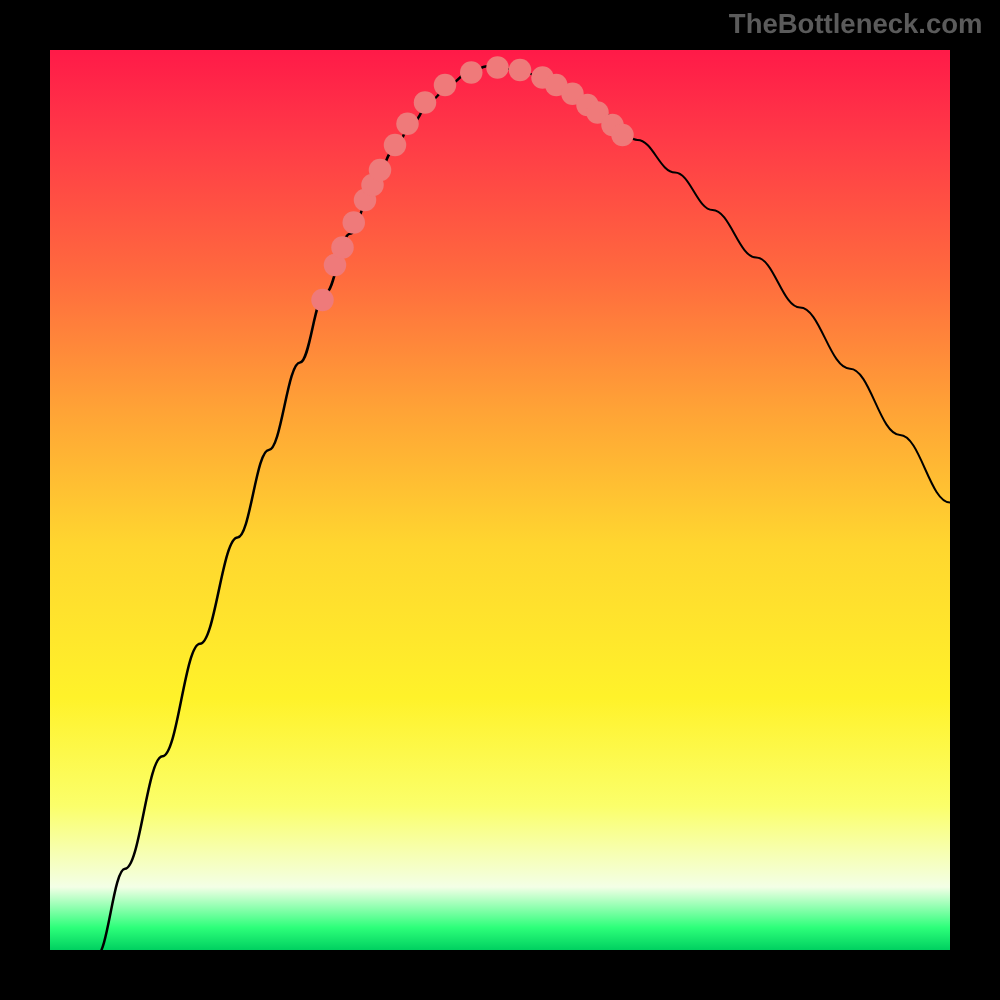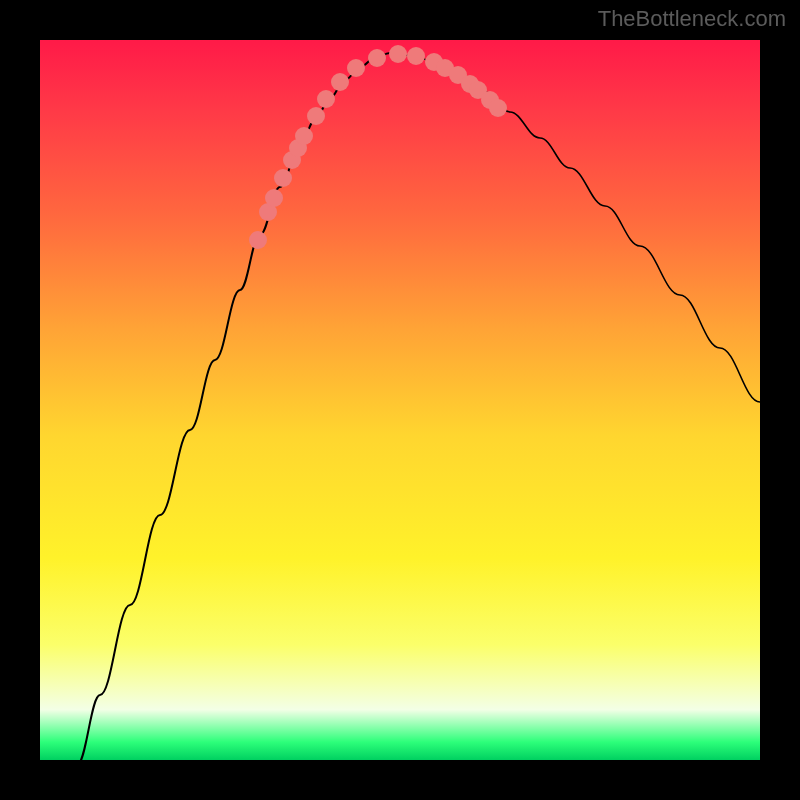--- a/index.html
+++ b/index.html
@@ -9,21 +9,21 @@
     background: #000;
     position: relative;
     overflow: hidden;
   }
   .watermark {
     position: absolute;
     top: 6px;
     right: 14px;
     font-family: Arial, Helvetica, sans-serif;
     font-size: 22px;
-    font-weight: normal;
+    font-weight: bold;
     color: #5b5b5b;
     z-index: 50;
   }
   .plot-area {
     position: absolute;
     left: 40px;
     top: 40px;
     width: 720px;
     height: 720px;
     overflow: hidden;

